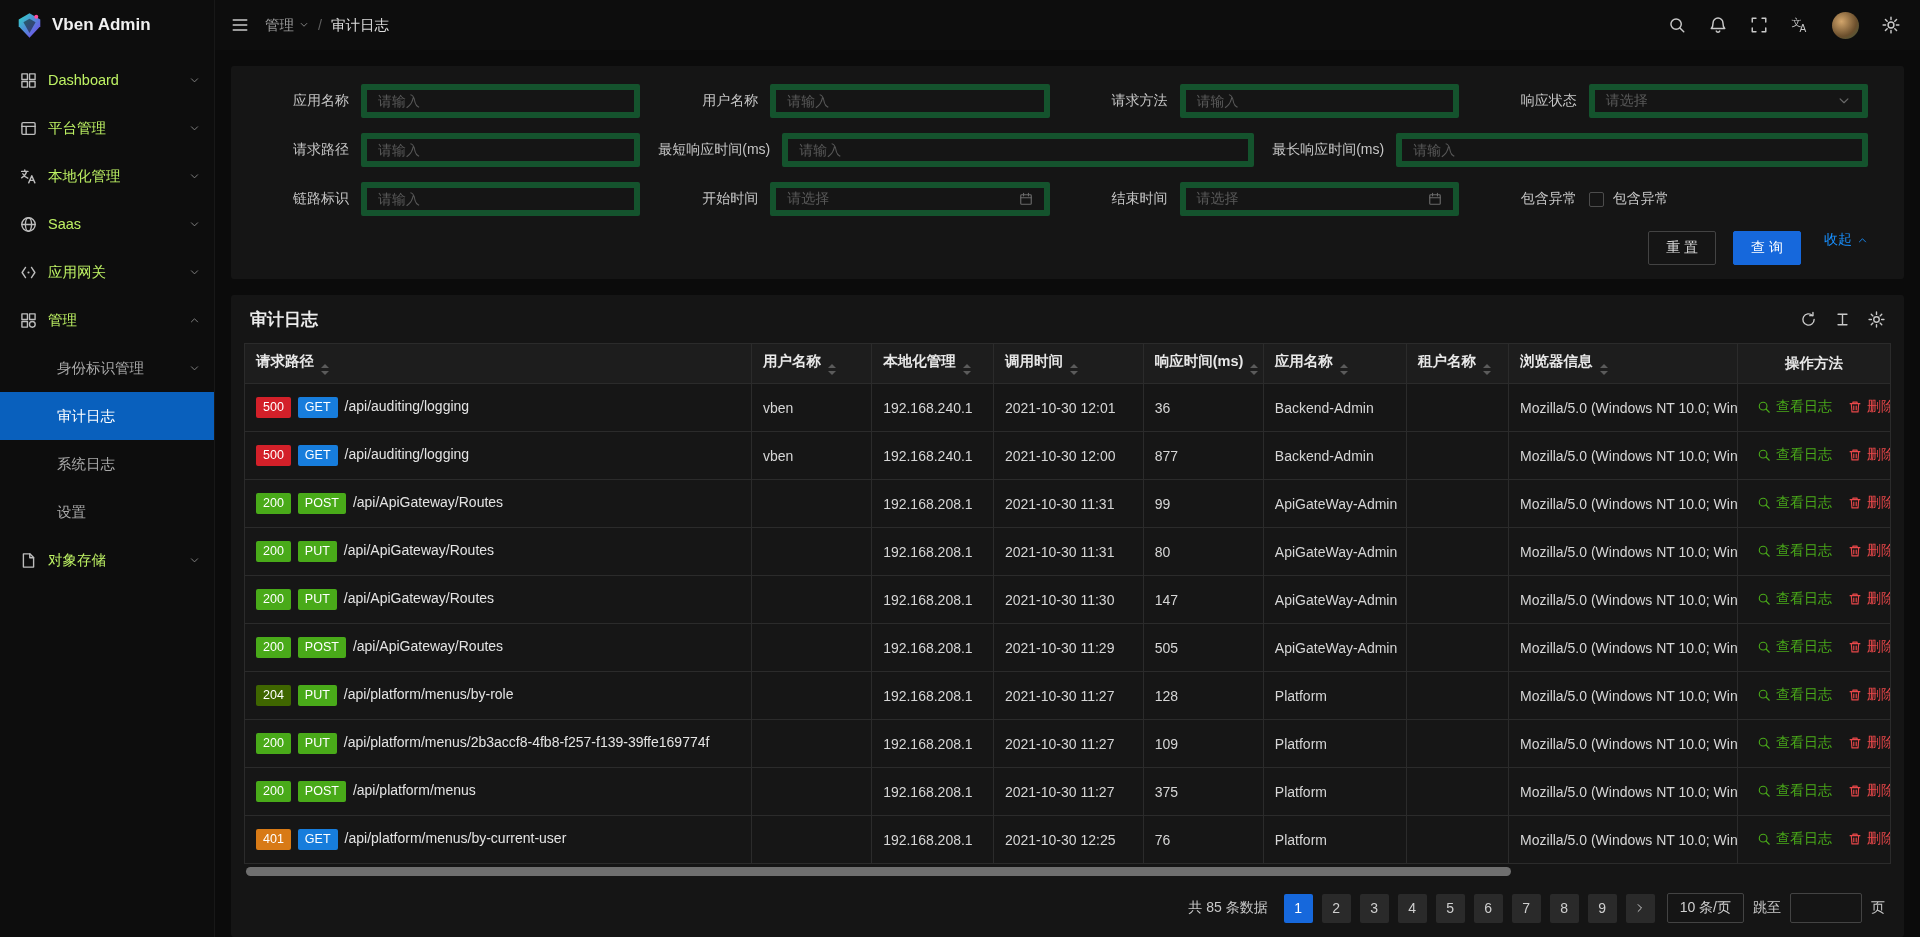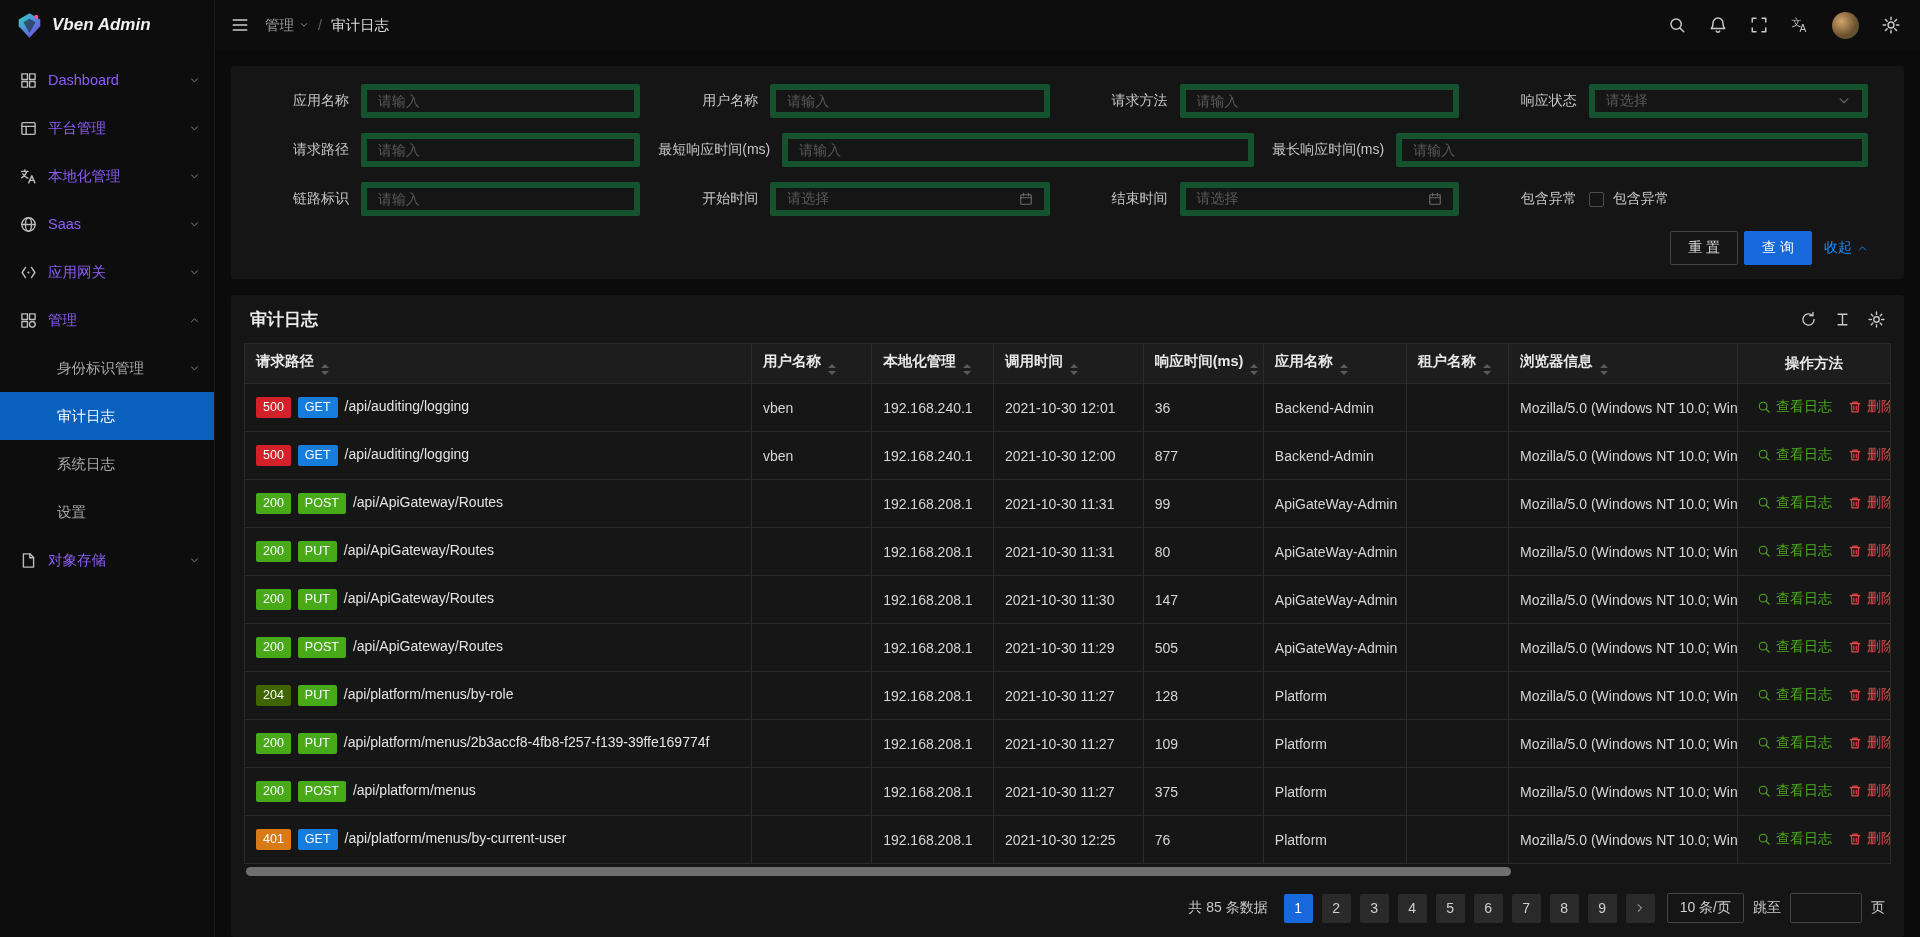--- a/index.html
+++ b/index.html
@@ -7,26 +7,26 @@
   body {
     background:#0b0b0b; color:#d9d9d9;
     font-family:"Liberation Sans","DejaVu Sans",sans-serif; font-size:14px;
   }
   .app { display:flex; width:100%; height:100%; }
   .icon { display:inline-flex; align-items:center; justify-content:center; }
   .icon svg, .tb-icon svg, .tool-icon svg { width:100%; height:100%; display:block; }
 
   
   .sidebar { width:215px; flex:0 0 215px; background:#0d0d0d; display:flex; flex-direction:column; border-right:1px solid #181818; }
-  .logo { height:50px; display:flex; align-items:center; gap:9px; padding:0 16px; flex-shrink:0; cursor:pointer;font-style:italic; }
+  .logo { height:50px; display:flex; align-items:center; gap:9px; padding:0 16px; flex-shrink:0; cursor:pointer; }
   .logo-icon { width:27px; height:27px; }
   .logo-icon svg { width:100%; height:100%; display:block; }
   .logo-text { font-size:17px; font-weight:700; color:#f0f0f0; white-space:nowrap; }
   .nav { flex:1; padding-top:6px; overflow:hidden; }
-  .nav-item { height:48px; display:flex; align-items:center; padding:0 14px 0 20px; color:#8b5cf6; cursor:pointer; font-size:14.5px; white-space:nowrap; }
+  .nav-item { height:48px; display:flex; align-items:center; padding:0 14px 0 20px; color:#bef264; cursor:pointer; font-size:14.5px; white-space:nowrap; }
   .nav-item .icon { width:17px; height:17px; color:#bdbdbd; flex-shrink:0; }
   .nav-label { margin-left:11px; flex:1; overflow:hidden; }
   .nav-item.child { padding-left:57px; color:#a9a9a9; }
   .nav-item.child .nav-label { margin-left:0; }
   .nav-item.active { background:#0960bd; color:#fff; }
   .nav-item.active .nav-label { color:#fff; }
   .nav-item .chev { width:11px; height:11px; color:#8a8a8a; margin-left:auto; flex-shrink:0; }
 
   
   .main { flex:1; display:flex; flex-direction:column; min-width:0; }
@@ -53,21 +53,21 @@
   .f-label.wide { flex:0 0 auto; min-width:112px; }
   .f-control { flex:1; height:34px; min-width:0; background:#151515; border:6px solid #14532d; border-radius:2px; color:#d9d9d9; padding:0 11px; font-size:14px; margin-right:18px; font-family:inherit; }
   input.f-control { outline:none; }
   input.f-control::placeholder { color:#595959; }
   div.f-control { display:flex; align-items:center; cursor:pointer; }
   .ph { color:#595959; flex:1; }
   .suffix { width:14px; height:14px; color:#6a6a6a; flex-shrink:0; }
   .f-check { flex:1; display:flex; align-items:center; }
   .checkbox { width:15px; height:15px; border:1px solid #4c4c4c; border-radius:2px; background:transparent; margin-right:9px; cursor:pointer; flex-shrink:0; }
   .cb-label { color:#c6c6c6; }
-  .f-actions { display:flex; justify-content:flex-end; align-items:center; gap:6px; padding-right:18px; }
+  .f-actions { display:flex; justify-content:flex-end; align-items:flex-start; gap:17px; padding-right:18px; }
   .btn { height:34px; padding:0 17px; border:1px solid #434343; border-radius:2px; background:transparent; color:#d9d9d9; font-size:14px; cursor:pointer; font-family:inherit; }
   .btn.primary { background:#1668dc; border-color:#1668dc; color:#fff; }
   .link-collapse { display:inline-flex; align-items:center; gap:5px; color:#1890ff; cursor:pointer; margin-left:6px; }
   .link-collapse .icon { width:11px; height:11px; }
 
   
   .table-panel { flex:1; display:flex; flex-direction:column; padding:0 13px; overflow:hidden; }
   .panel-head { height:48px; display:flex; align-items:center; padding:0 6px; flex-shrink:0; }
   .panel-title { font-size:17px; font-weight:600; color:#ececec; }
   .panel-tools { margin-left:auto; display:flex; align-items:center; gap:17px; }

